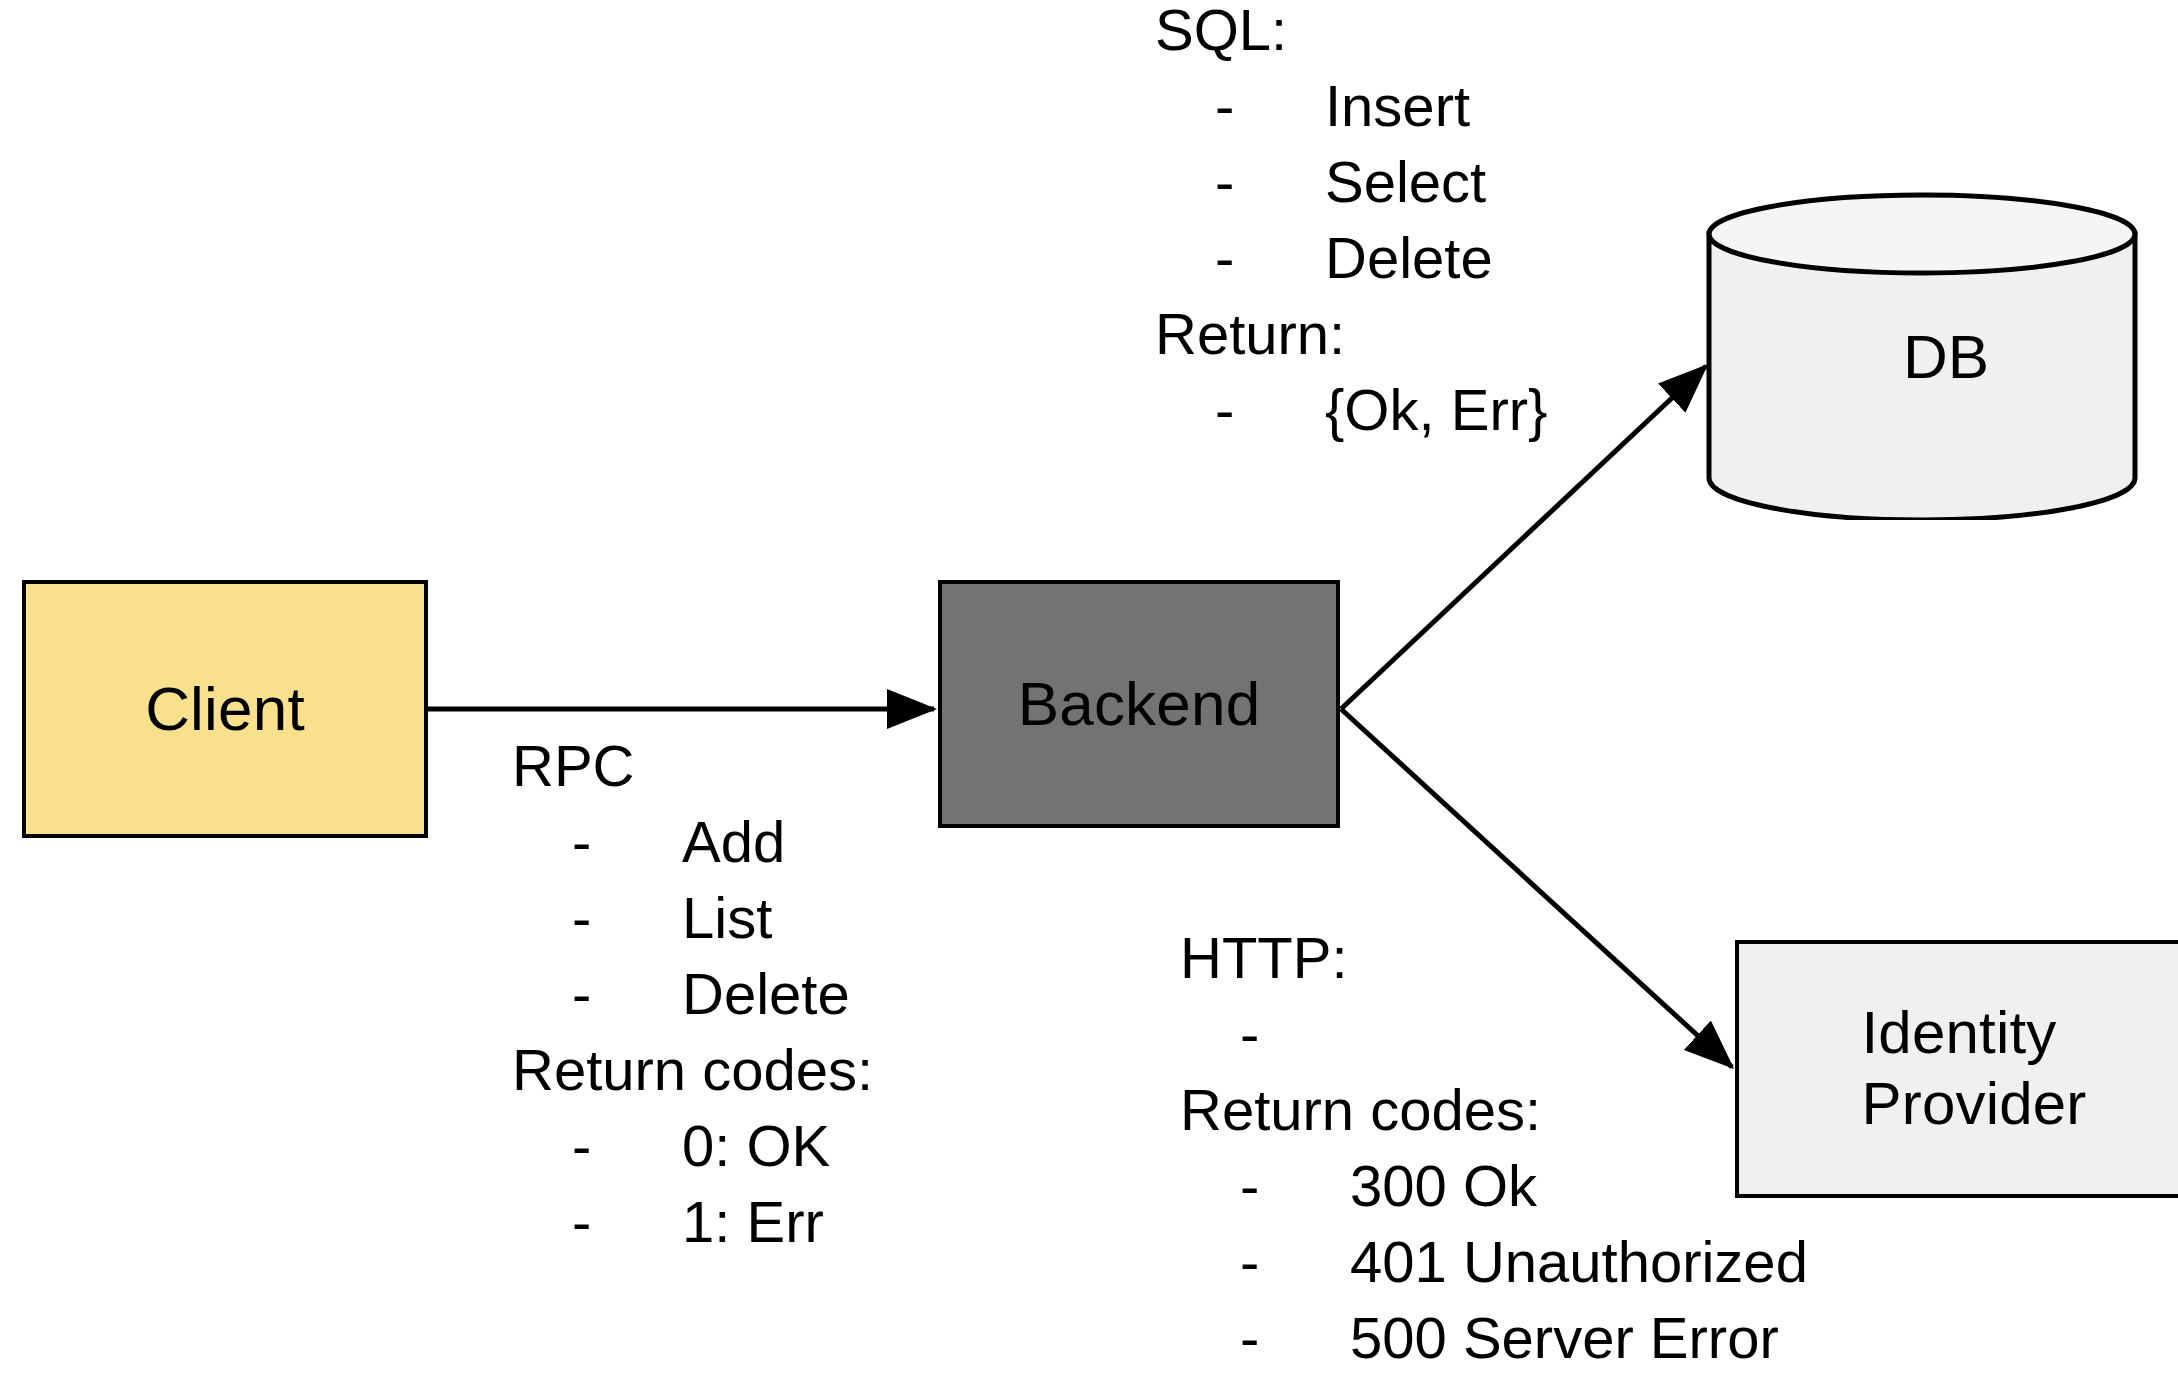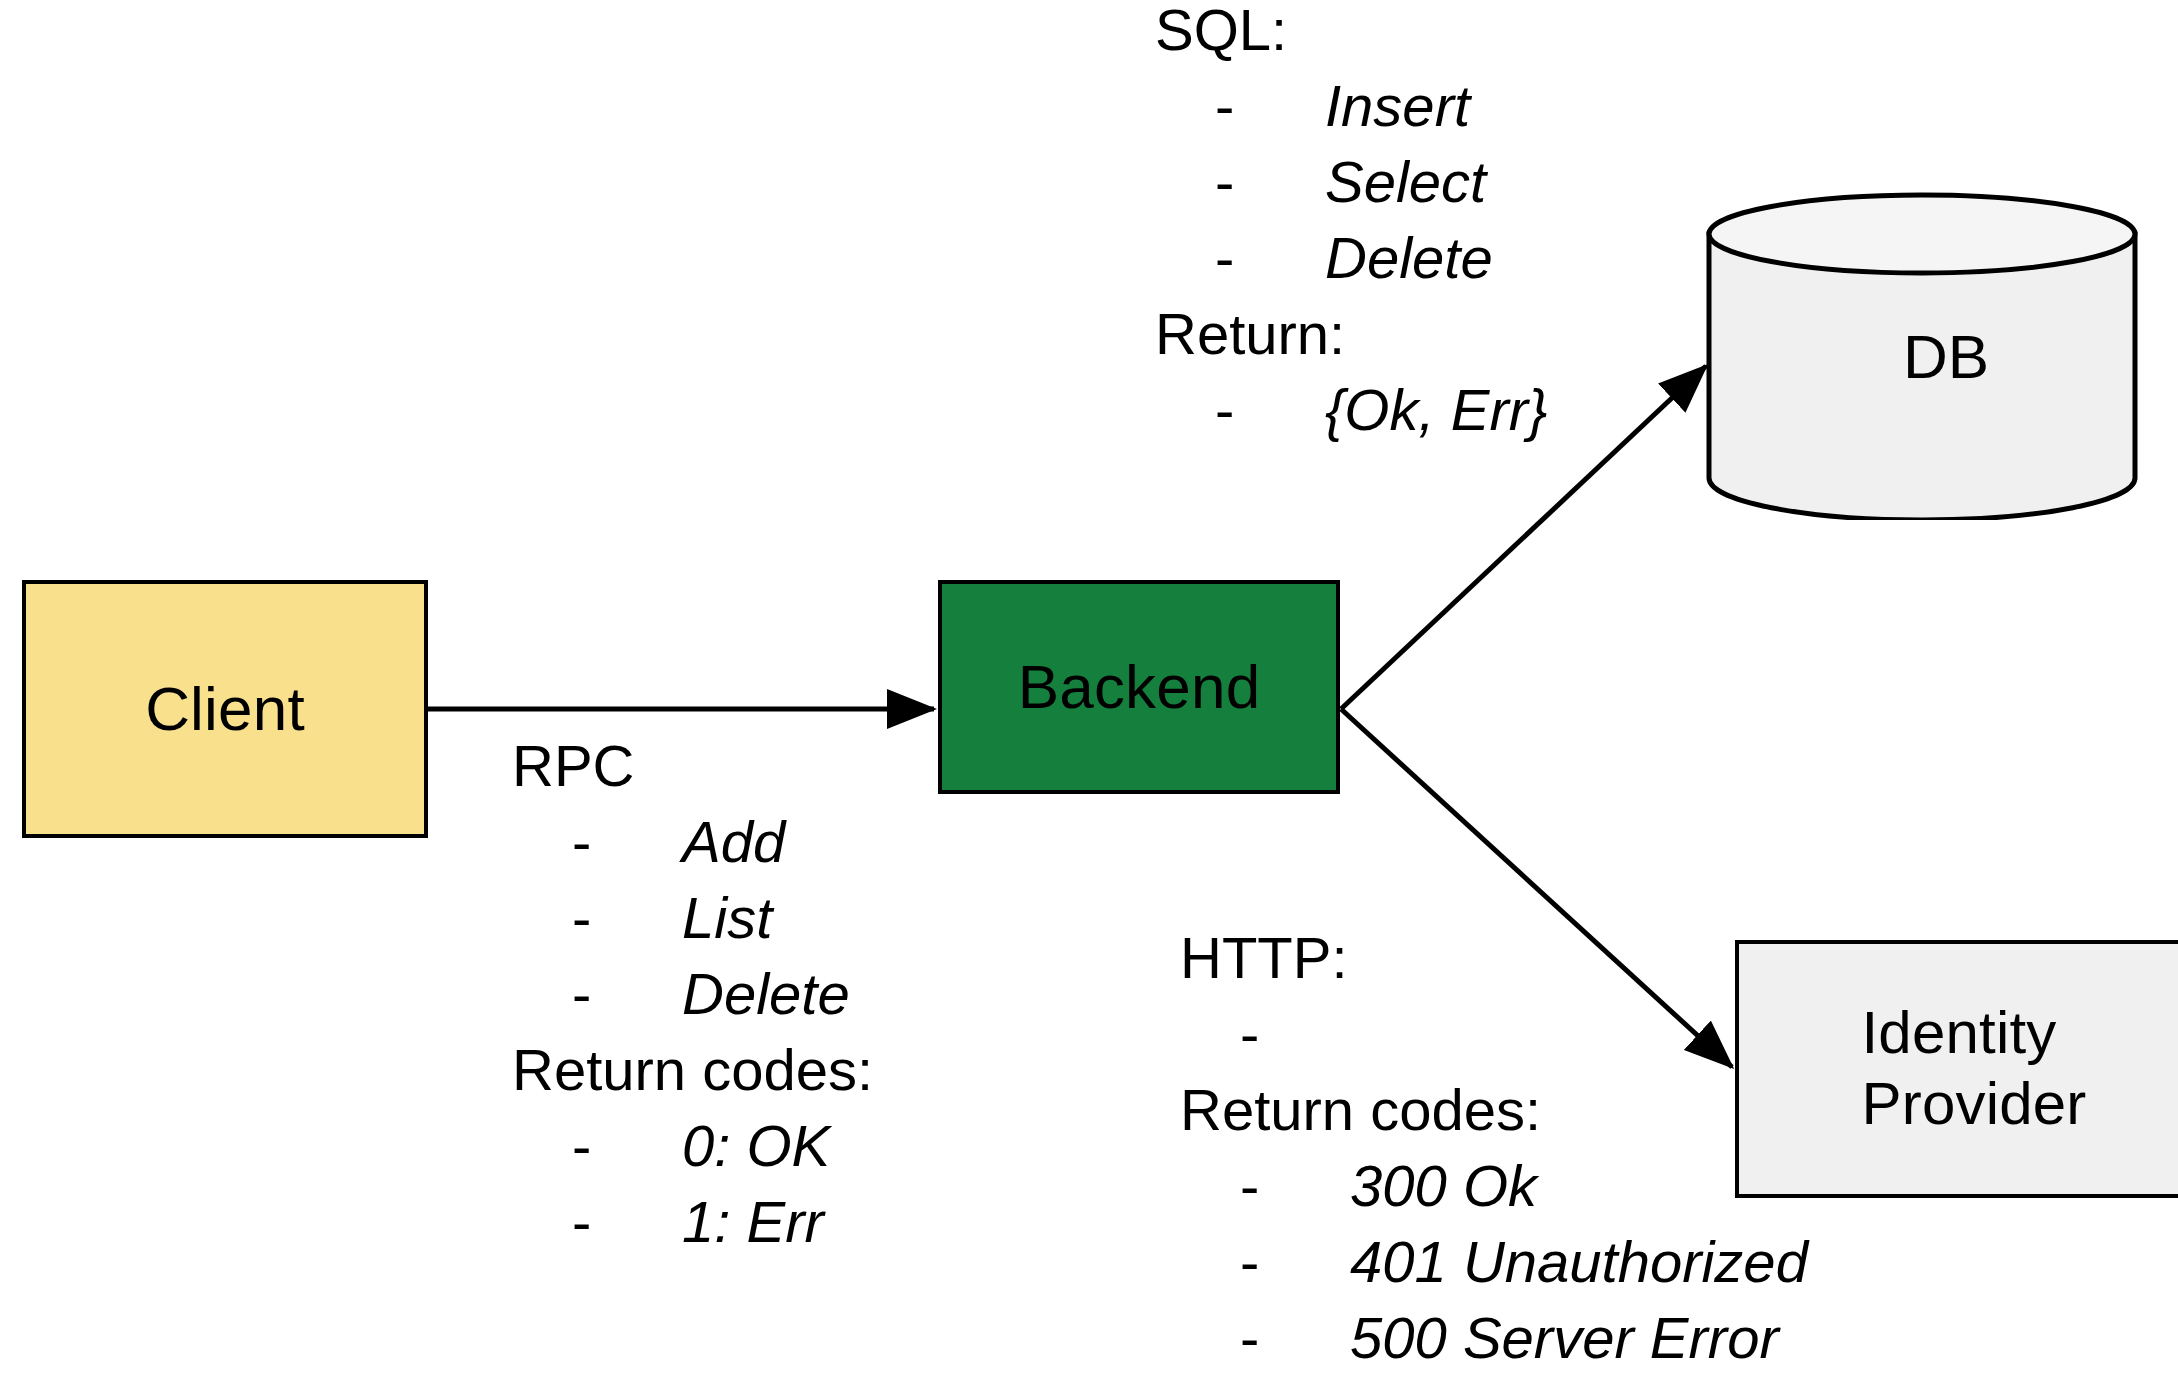--- a/index.html
+++ b/index.html
@@ -40,22 +40,22 @@
     top: 580px;
     width: 406px;
     height: 258px;
     background: #F8E08C;
     border: 4px solid #000000;
   }
   #backend-node {
     left: 938px;
     top: 580px;
     width: 402px;
-    height: 214px;
-    background: #15803d;
+    height: 248px;
+    background: #737373;
     border: 4px solid #000000;
   }
   #idp-node {
     left: 1735px;
     top: 940px;
     width: 478px;
     height: 258px;
     background: #F0F0F0;
     border: 4px solid #000000;
   }
@@ -108,21 +108,20 @@
   }
   .annot .bullet .dash {
     position: absolute;
     left: 60px;
     top: 0;
   }
   .annot .bullet .btxt {
     position: absolute;
     left: 170px;
     top: 0;
-    font-style: italic;
   }
   .annot .bullet::after {
     content: "\00a0";
   }
 
   #sql-annot   { left: 1155px; top: -8px; }
   #rpc-annot   { left: 492px;  top: 728px; margin-left: 20px; }
   #http-annot  { left: 1180px; top: 920px; }
 </style>
 </head>

